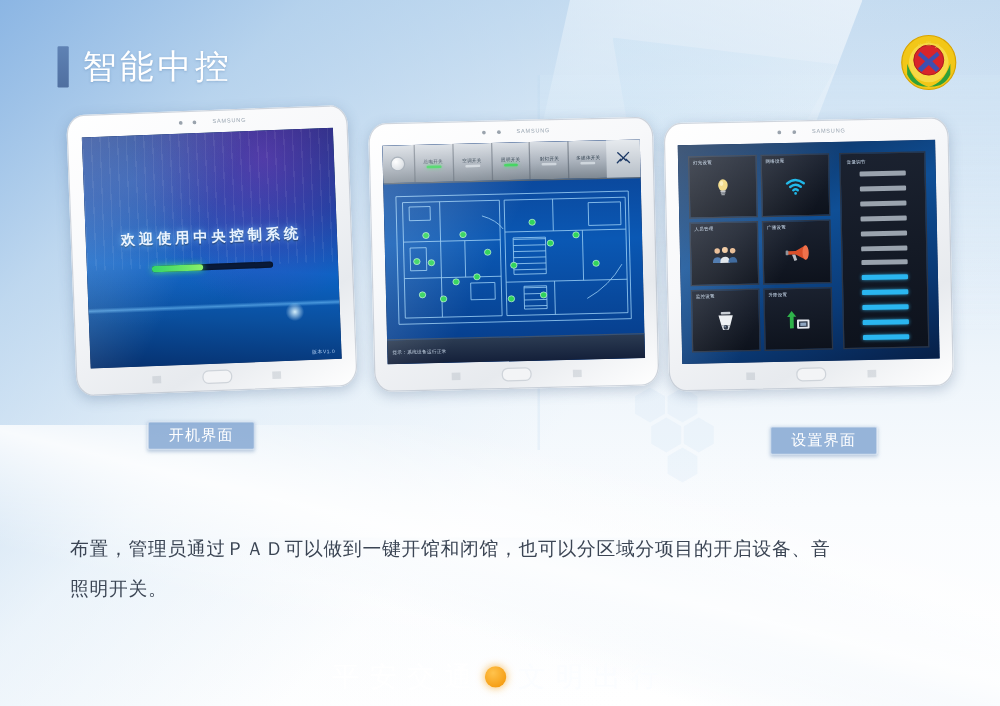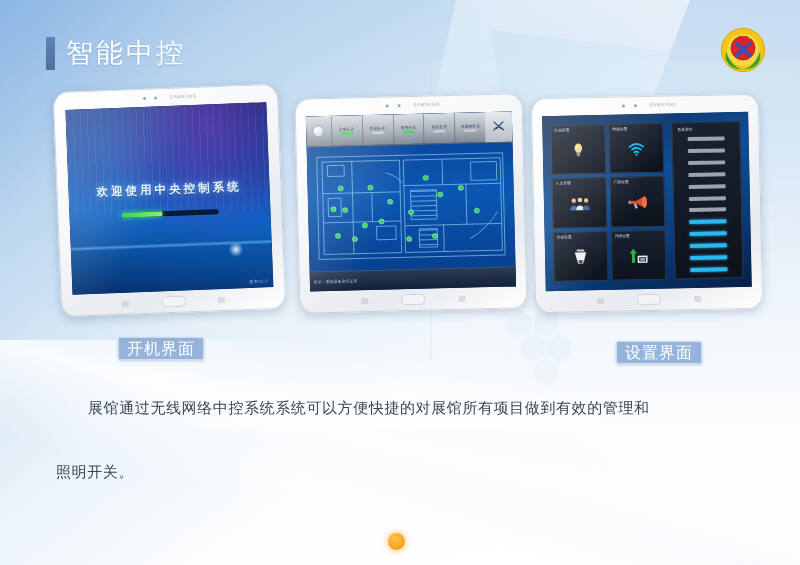--- a/index.html
+++ b/index.html
@@ -136,21 +136,21 @@
   .st-panel b{font-size:4px;font-weight:400;color:#cfe0f3;letter-spacing:.2px;
     transform:scale(.9);transform-origin:left top;white-space:nowrap;margin-bottom:3px;}
   .st-slider{flex:1;display:flex;flex-direction:column;justify-content:space-between;
     align-items:center;padding:2px 0;}
   .st-seg{width:64%;height:4px;border-radius:1px;background:#9aa3ae;}
   .st-seg.on{background:#2ab6f0;box-shadow:0 0 3px rgba(55,190,245,.8);}
 
   
   .cap{position:absolute;height:21px;border-radius:2px;
     background:rgba(123,160,206,0.78);border:1px solid rgba(255,255,255,0.55);
-    color:#ffffff;font-size:16px;line-height:21px;text-align:center;letter-spacing:1px;
+    color:#ffffff;font-size:12px;line-height:21px;text-align:center;letter-spacing:1px;
     box-shadow:0 1px 3px rgba(80,120,170,.35);}
 
   
   .para{position:absolute;left:56px;top:392px;width:694px;
     color:#3b4554;font-size:15px;line-height:32px;letter-spacing:.6px;
     font-family:"Liberation Serif","DejaVu Serif",serif;}
   .para .ind{display:inline-block;width:32px;}
 
   
   .footer{position:absolute;left:0;bottom:8px;width:800px;text-align:center;
@@ -428,22 +428,22 @@
     </div>
     <div class="bezel-bottom">
       <div class="home-btn" style="bottom:6px;"></div>
       <div class="soft-key" style="left:27%;bottom:8px;"></div>
       <div class="soft-key" style="right:27%;bottom:8px;"></div>
     </div>
   </div>
   <div class="cap" style="left:616px;top:341px;width:84px;text-align:center;">设置界面</div>
 
   <div class="para">
-    <span class="ind"></span><span>展馆通过无线网络中控系统系统可以方便快捷的对展馆所有项目做到有效的管理和</span><br>
-    <br>
+    <span class="ind"></span><br>
+    <span>布置，管理员通过ＰＡＤ可以做到一键开馆和闭馆，也可以分区域分项目的开启设备、音</span><br>
     <span>照明开关。</span>
   </div>
 
   <div class="footer">
     <span>平安交通</span><span class="dot"></span><span class="f2">文明出行</span>
   </div>
 
 </div>
 
 </body></html>

